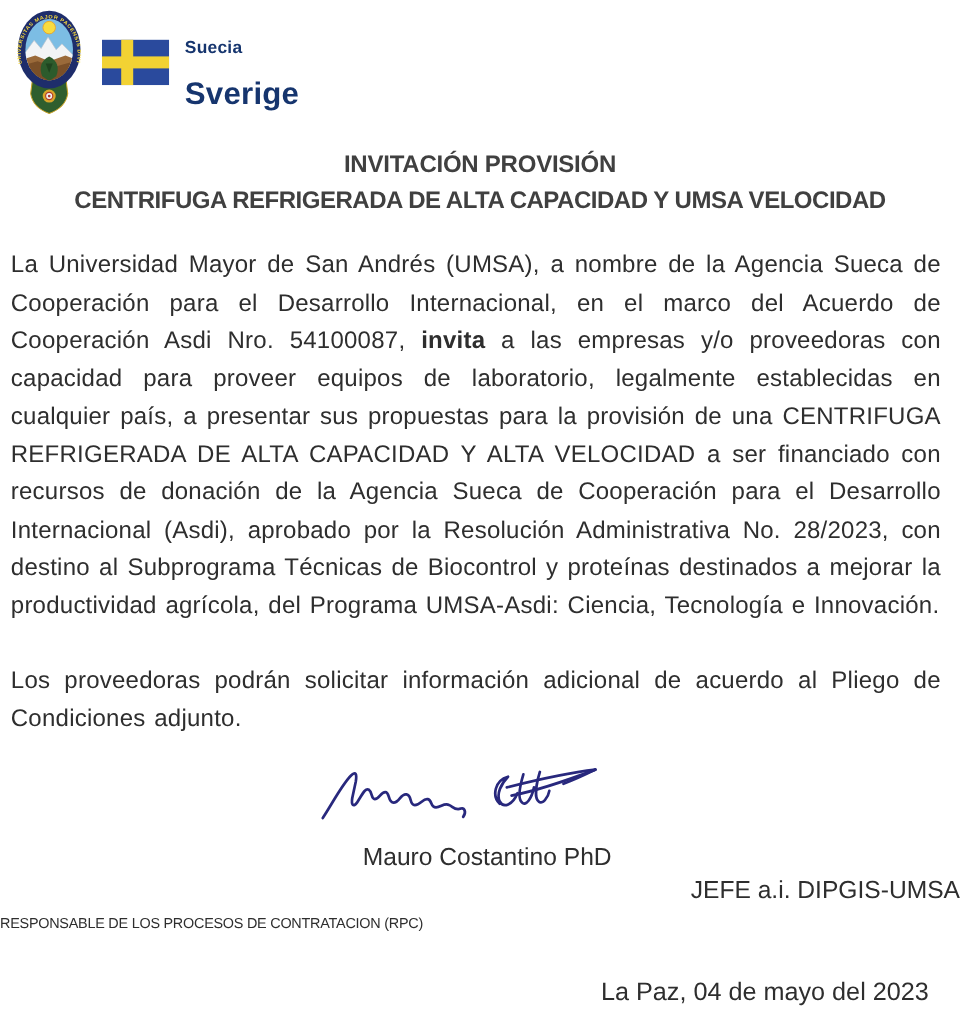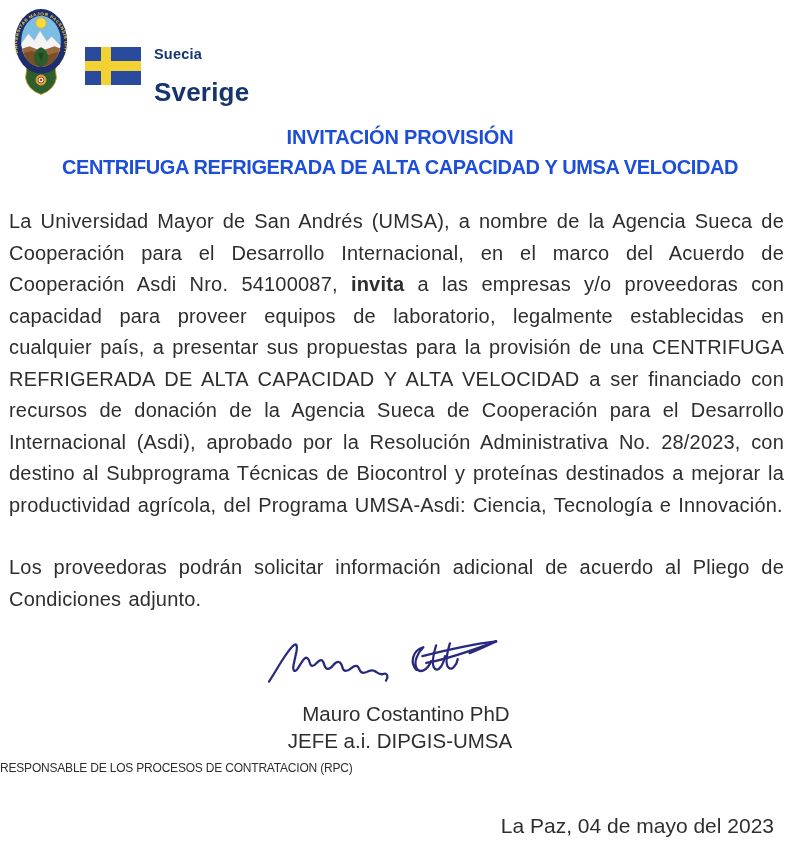--- a/index.html
+++ b/index.html
@@ -29,21 +29,21 @@
   .umsa-seal {
     position: absolute;
     left: 12px;
     top: 5px;
     width: 58px;
     height: 94px;
   }
   .sweden-group {
     position: absolute;
     left: 85px;
-    top: 47px;
+    top: 33px;
     display: flex;
     align-items: flex-start;
   }
   .sweden-flag {
     width: 56px;
     height: 38px;
     display: block;
   }
   .sweden-text {
     margin-left: 13px;
@@ -59,21 +59,21 @@
     font-size: 26px;
     font-weight: bold;
     margin-top: 17px;
     letter-spacing: 0.2px;
   }
 
   
   .title-block {
     margin-top: 22px;
     text-align: center;
-    color: #1d4ed8;
+    color: #404040;
     font-weight: bold;
   }
   .title-line1 {
     font-size: 20px;
     line-height: 30px;
     letter-spacing: -0.2px;
   }
   .title-line2 {
     font-size: 20px;
     line-height: 30px;
@@ -110,21 +110,21 @@
   }
   .signer-name {
     text-align: center;
     font-size: 20.5px;
     line-height: 26px;
     margin-top: 4px;
     color: #2e2e2e;
     padding-left: 12px;
   }
   .signer-title {
-    text-align: center;
+    text-align: right;
     font-size: 20.5px;
     line-height: 27px;
     color: #2e2e2e;
   }
   .signer-role {
     text-align: left;
     font-size: 12px;
     line-height: 28px;
     letter-spacing: -0.2px;
     color: #2e2e2e;

